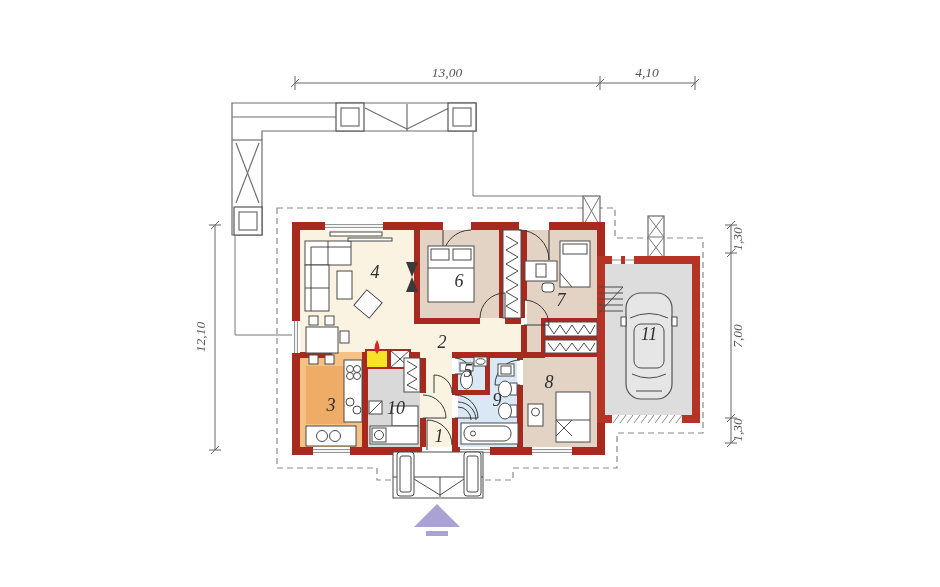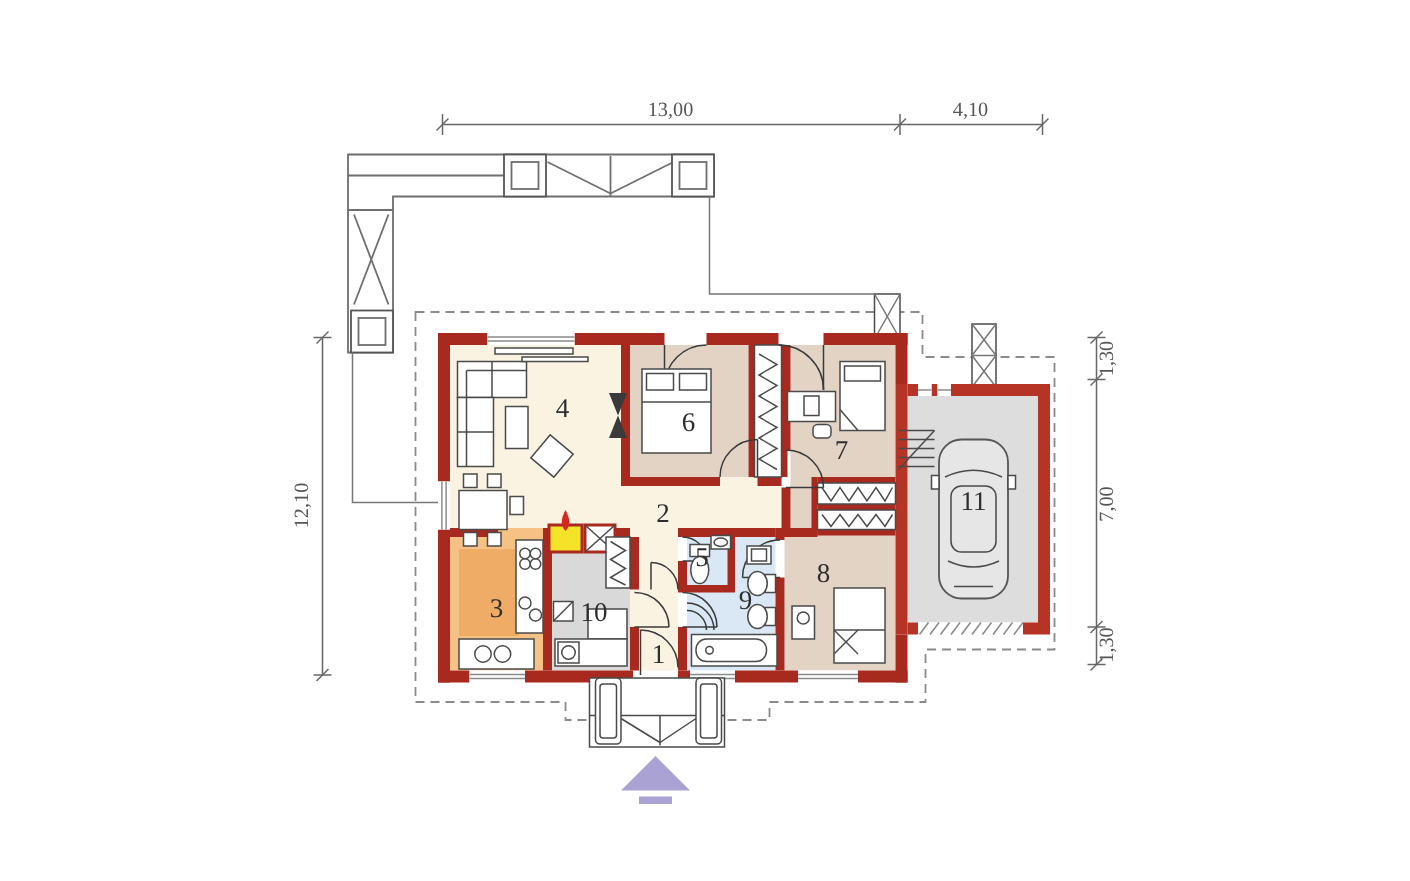--- a/index.html
+++ b/index.html
@@ -1,17 +1,17 @@
 <!DOCTYPE html>
 <html><head>
 <meta charset="utf-8">
 <style>
   html,body{margin:0;padding:0;background:#fff;}
   .stage{position:relative;width:940px;height:587px;margin:0 auto;background:#ffffff;overflow:hidden;
-         font-family:"Liberation Serif", serif;}
+         font-family:"Liberation Serif", serif;font-style:italic;}
   svg{position:absolute;left:0;top:0;}
   .w   {fill:#A8291E;}                 
   .wg  {fill:#B53426;}                 
   .cream{fill:#FAF3E2;} .tan{fill:#E2D3C5;} .blue{fill:#D9E8F4;}
   .orange{fill:#F5C185;} .orange2{fill:#EFAC66;} .gray10{fill:#D9D9D9;} .ggray{fill:#DDDDDD;}
   .white{fill:#ffffff;}
   .ol   {fill:none;stroke:#4a4a4a;stroke-width:1;}
   .olw  {fill:#ffffff;stroke:#4a4a4a;stroke-width:1;}
   .olg  {fill:#E6E6E6;stroke:#555;stroke-width:1.2;}
   .thin {fill:none;stroke:#777;stroke-width:1;}

